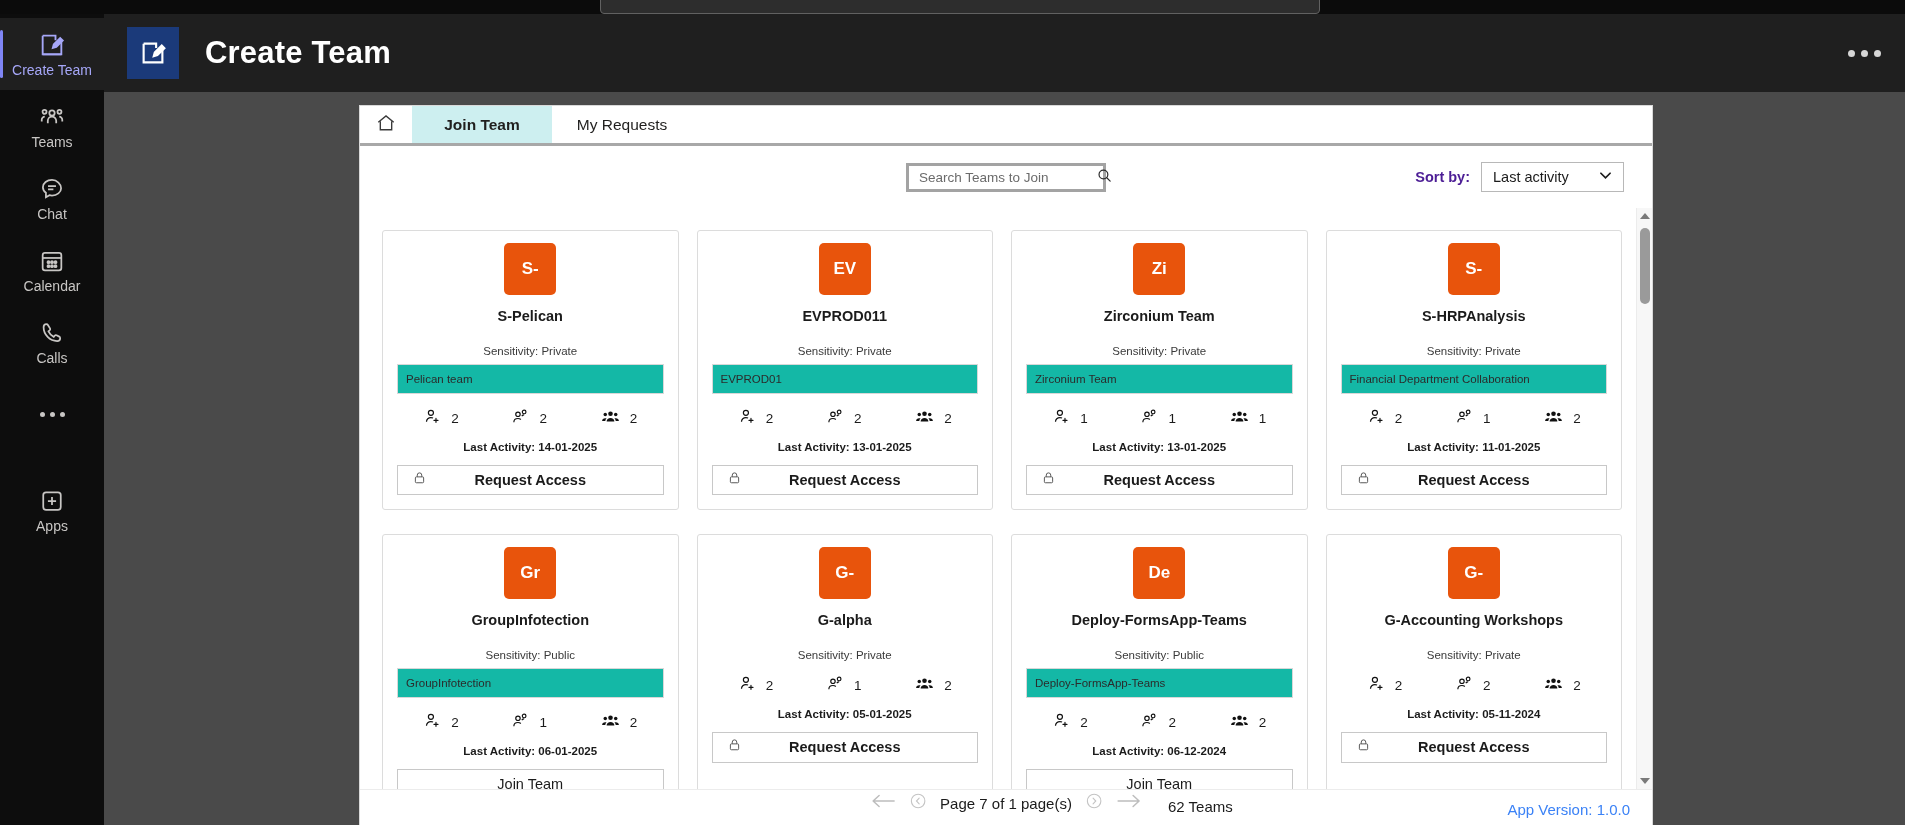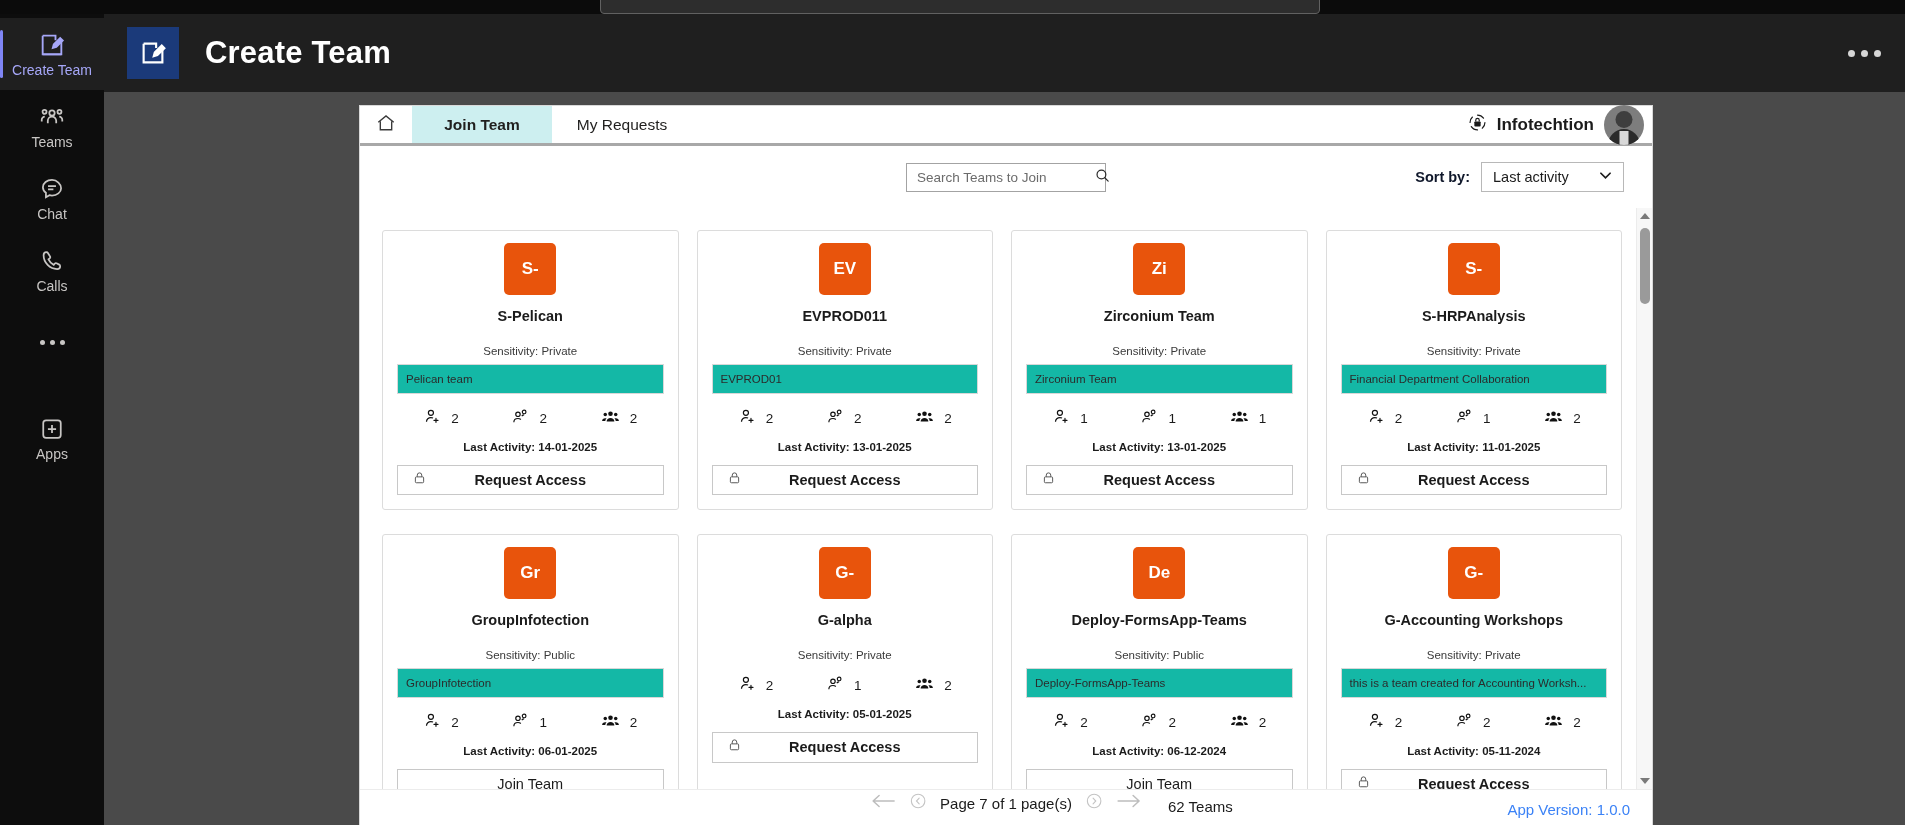--- a/index.html
+++ b/index.html
@@ -112,32 +112,32 @@
   
   .toolbar {
     height: 62px; display: flex; align-items: center; flex: none; position: relative;
     background: #ffffff;
   }
   .search-wrap {
     position: absolute; left: 50%; transform: translateX(-50%);
     width: 200px;
   }
   .search-box {
-    width: 200px; height: 29px; border: 1px solid #a3a3a3; background: #fff;
+    width: 200px; height: 29px; border: 3px solid #a3a3a3; background: #fff;
     display: flex; align-items: center; padding: 0 8px 0 10px;
   }
   .search-box input {
     flex: 1; border: 0; outline: none; font-size: 13.5px; color: #1b1b1b;
     font-family: "Liberation Sans", sans-serif; background: transparent;
   }
   .search-box input::placeholder { color: #6b6b6b; }
   .sortwrap {
     position: absolute; right: 28px; display: flex; align-items: center; gap: 11px;
   }
-  .sort-label { font-size: 14.5px; font-weight: bold; color: #0f172a; }
+  .sort-label { font-size: 14.5px; font-weight: bold; color: #4c1d95; }
   .sort-select {
     width: 143px; height: 30px; border: 1px solid #b8b8b8; background: #fff;
     display: flex; align-items: center; justify-content: space-between;
     padding: 0 9px 0 11px; font-size: 14.5px; color: #1b1b1b; cursor: pointer;
   }
 
   
   .gridarea { flex: 1; position: relative; overflow: hidden; background: #fff; }
   .grid {
     position: absolute; inset: 0 16px 0 0; padding: 22px 14px 0 22px;
@@ -261,20 +261,35 @@
     <div class="rail-item">
       <span class="rail-ico">
         <svg width="28" height="28" viewBox="0 0 24 24" fill="none" stroke="#c8c6c4" stroke-width="1.5">
           <path d="M12 4.2c-4.3 0-7.8 2.8-7.8 6.3 0 1.9 1 3.6 2.6 4.7V19l3-1.7c.7.2 1.5.3 2.2.3 4.3 0 7.8-2.8 7.8-6.3S16.3 4.2 12 4.2z"></path>
           <path d="M8.6 9.6h6.8M8.6 12.4h4.6"></path>
         </svg>
       </span>
       <span>Chat</span>
     </div>
 
+    <div class="rail-item">
+      <span class="rail-ico">
+        <svg width="28" height="28" viewBox="0 0 24 24" fill="none" stroke="#c8c6c4" stroke-width="1.5">
+          <rect x="4" y="5" width="16" height="15" rx="2"></rect>
+            <path d="M4 9.4h16"></path>
+          <circle cx="9" cy="13" r=".9" fill="#c8c6c4"></circle>
+            <circle cx="12" cy="13" r=".9" fill="#c8c6c4"></circle>
+            <circle cx="15" cy="13" r=".9" fill="#c8c6c4"></circle>
+          <circle cx="9" cy="16.4" r=".9" fill="#c8c6c4"></circle>
+            <circle cx="12" cy="16.4" r=".9" fill="#c8c6c4"></circle>
+            <circle cx="15" cy="16.4" r=".9" fill="#c8c6c4"></circle>
+        </svg>
+      </span>
+      <span>Calendar</span>
+    </div>
 
     <div class="rail-item">
       <span class="rail-ico">
         <svg width="28" height="28" viewBox="0 0 24 24" fill="none" stroke="#c8c6c4" stroke-width="1.5">
           <path d="M7.2 4.4c-1.3 0-2.4 1.2-2.4 2.7 0 6.3 5.4 11.8 11.6 11.8 1.4 0 2.6-1.1 2.6-2.5 0-.6-.3-1-.8-1.3l-2.3-1.2c-.6-.3-1.2-.1-1.6.4l-.8 1c-2-1-3.6-2.7-4.5-4.7l1-.8c.5-.4.6-1 .4-1.6L8.5 5.2c-.2-.5-.7-.8-1.3-.8z"></path>
         </svg>
       </span>
       <span>Calls</span>
     </div>
 
@@ -327,35 +342,20 @@
           </svg>
         </span>
       </div>
       <div class="tab active">
         <span>Join Team</span>
       </div>
       <div class="tab">
         <span>My Requests</span>
       </div>
 
-      <div class="brand">
-        <span>
-          <svg width="19" height="19" viewBox="0 0 24 24" fill="none" stroke="#1b1b1b" stroke-width="1.5">
-            <path d="M12 2.6a9.4 9.4 0 0 1 7.6 3.9M21.4 12a9.4 9.4 0 0 1-3.4 7.2M12 21.4a9.4 9.4 0 0 1-7.8-4.2M2.6 12a9.4 9.4 0 0 1 3-6.9" stroke-linecap="round"></path>
-            <rect x="8" y="10.6" width="8" height="6.4" rx="1.2" fill="#1b1b1b" stroke="none"></rect>
-            <path d="M9.8 10.6V9a2.2 2.2 0 0 1 4.4 0v1.6"></path>
-          </svg>
-        </span>
-        <span class="brand-name">Infotechtion</span>
-        <span class="brand-avatar">
-          <span class="bav-body"></span>
-          <span class="bav-collar"></span>
-          <span class="bav-head"></span>
-        </span>
-      </div>
     </div>
 
     <div class="toolbar">
       <div class="search-wrap">
         <div class="search-box">
           <input type="text" placeholder="Search Teams to Join" style="">
           <span>
             <svg width="17" height="17" viewBox="0 0 24 24" fill="none" stroke="#2b2b2b" stroke-width="1.7">
               <circle cx="10.5" cy="10.5" r="6.2"></circle>
                 <path d="M15.2 15.2L20 20" stroke-linecap="round"></path>
@@ -675,21 +675,20 @@
             </div>
             <div class="card-last">Last Activity: 06-12-2024</div>
             <div class="card-btn">
               <span class="btn-label">Join Team</span>
             </div>
           </div>
           <div class="card">
             <div class="card-avatar">G-</div>
             <div class="card-title">G-Accounting Workshops</div>
             <div class="card-sens">Sensitivity: Private</div>
-            <div class="card-desc">this is a team created for Accounting Worksh...</div>
             <div class="card-stats">
               <span class="stat">
                 <span><svg width="19" height="19" viewBox="0 0 24 24" fill="none" stroke="#111" stroke-width="1.5">
                     <circle cx="10" cy="7.4" r="3.2"></circle>
                     <path d="M4.4 18.6c0-3.1 2.5-5.2 5.6-5.2 1 0 1.9.2 2.7.6"></path>
                     <path d="M16.4 14.4v5M13.9 16.9h5" stroke-linecap="round"></path>
                   </svg></span>
                 <span class="stat-num">2</span>
               </span>
               <span class="stat">

